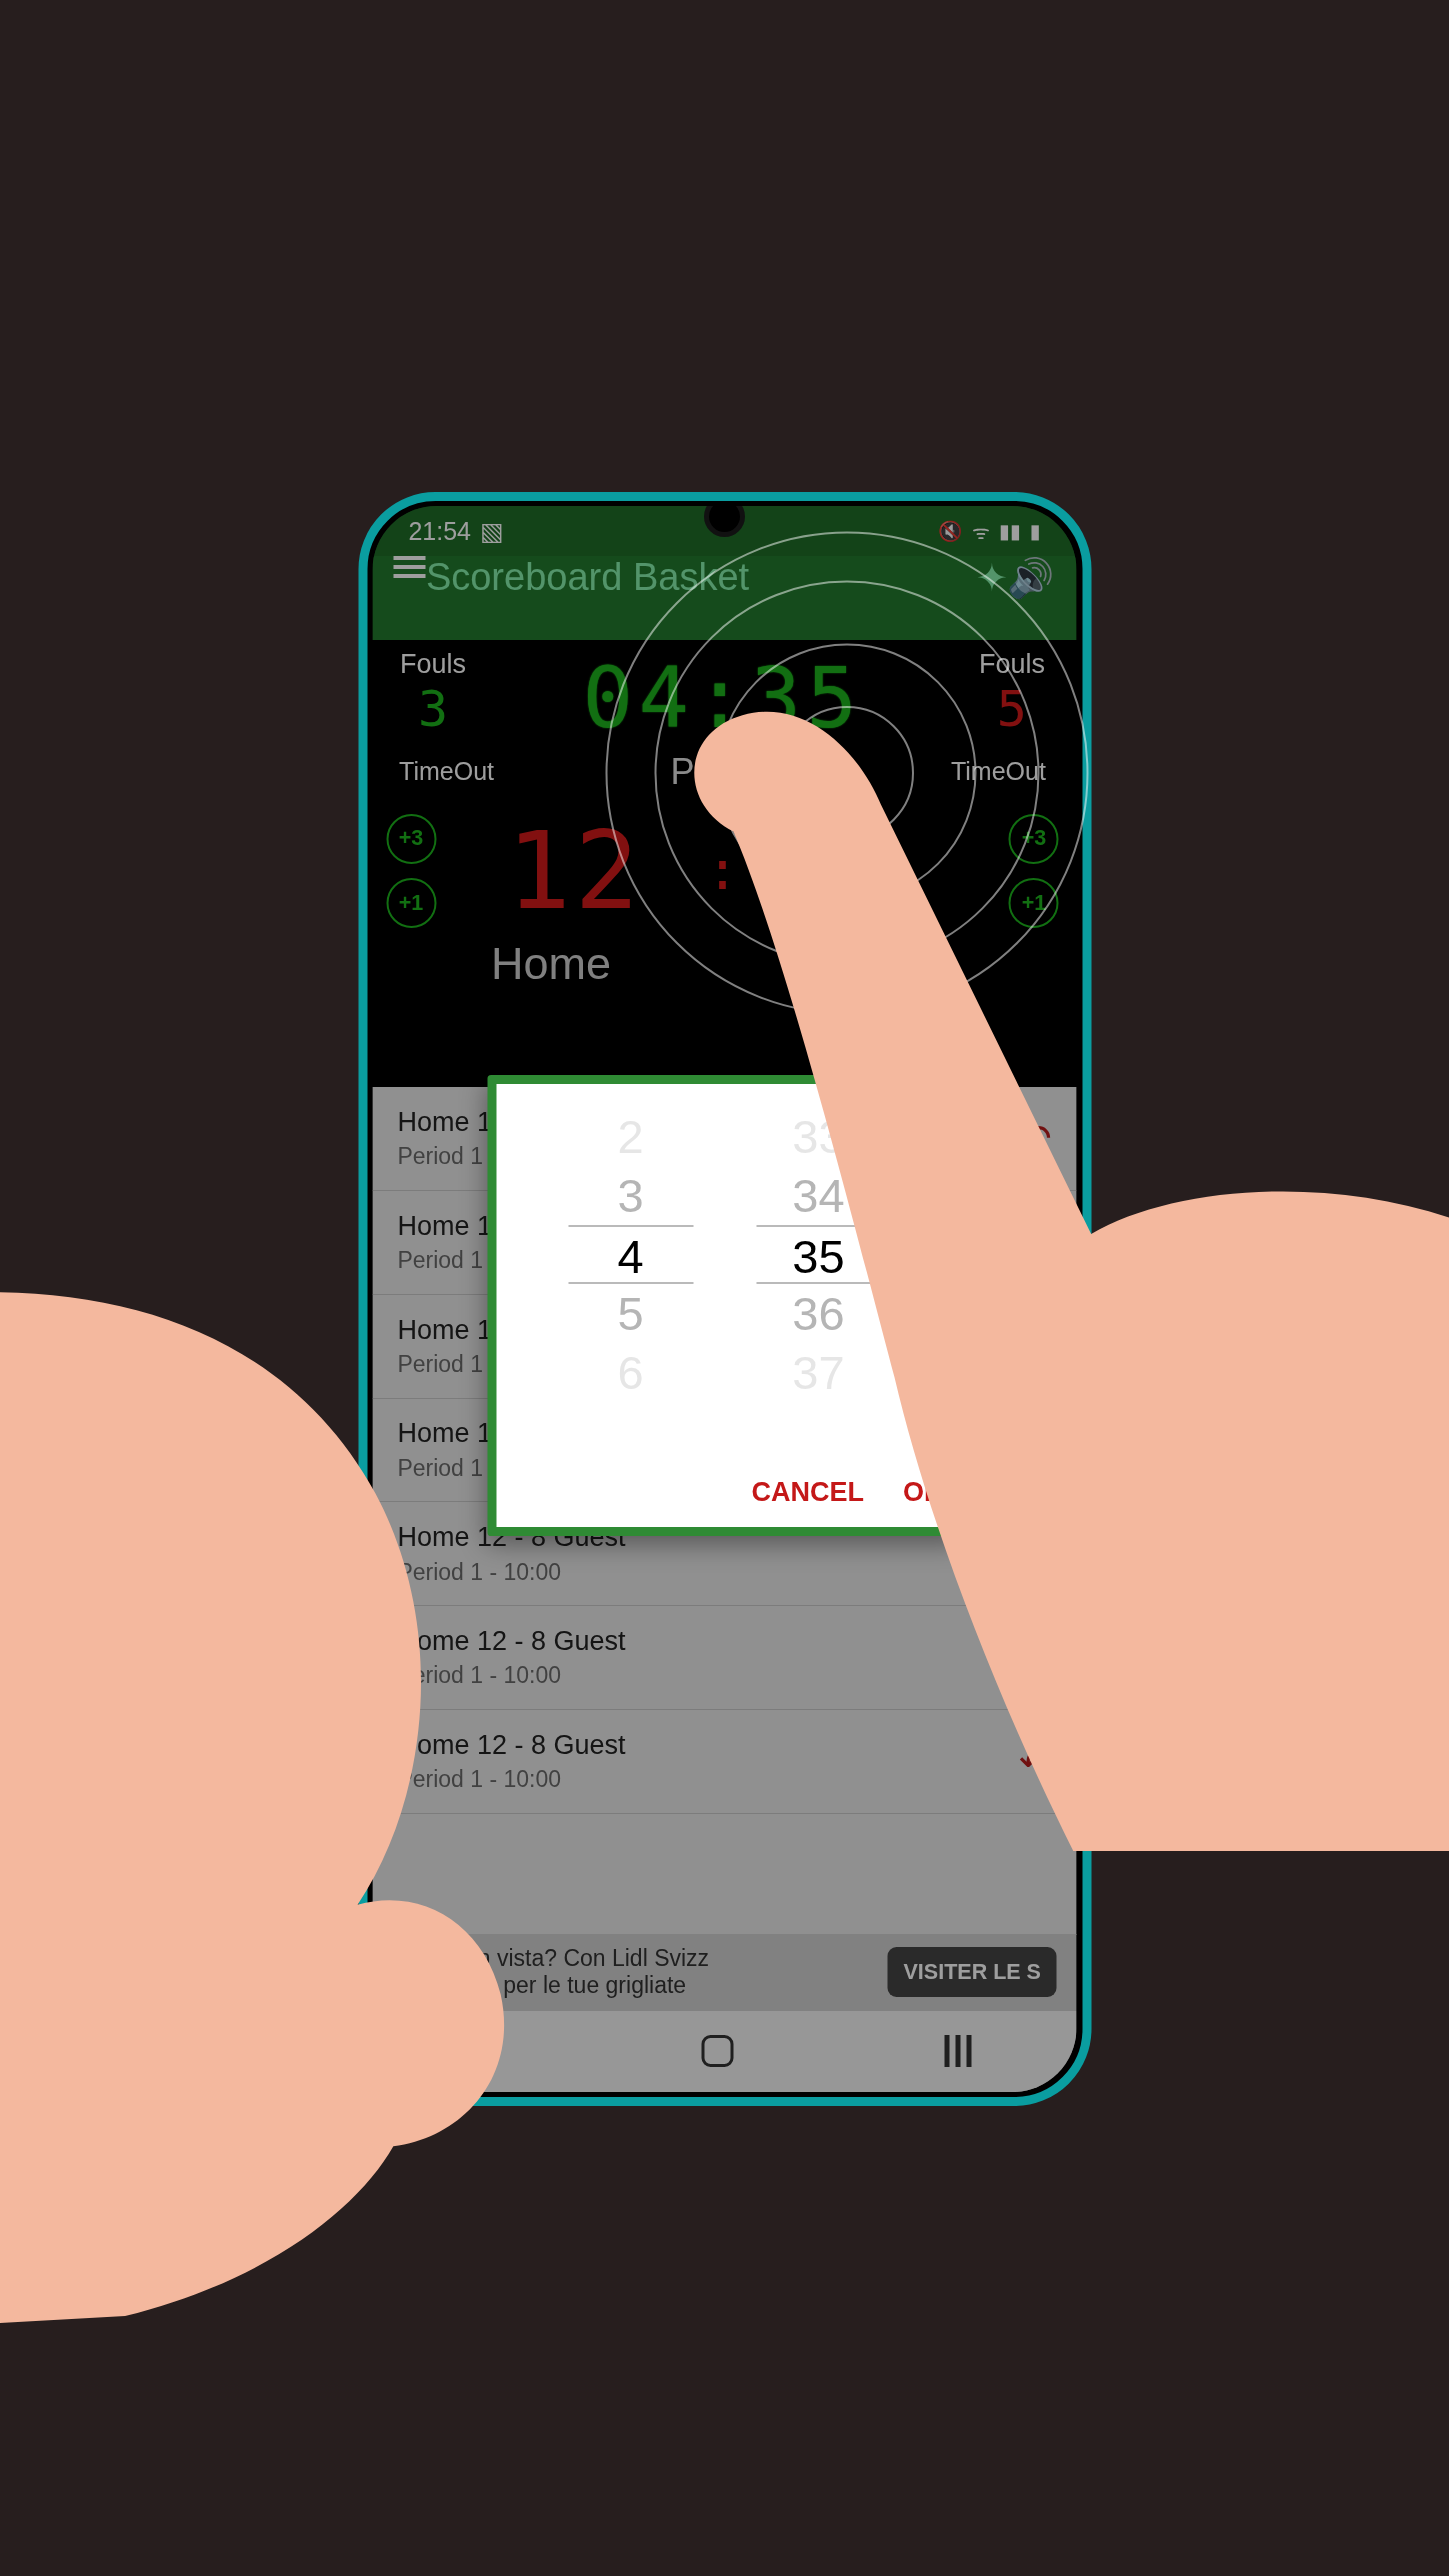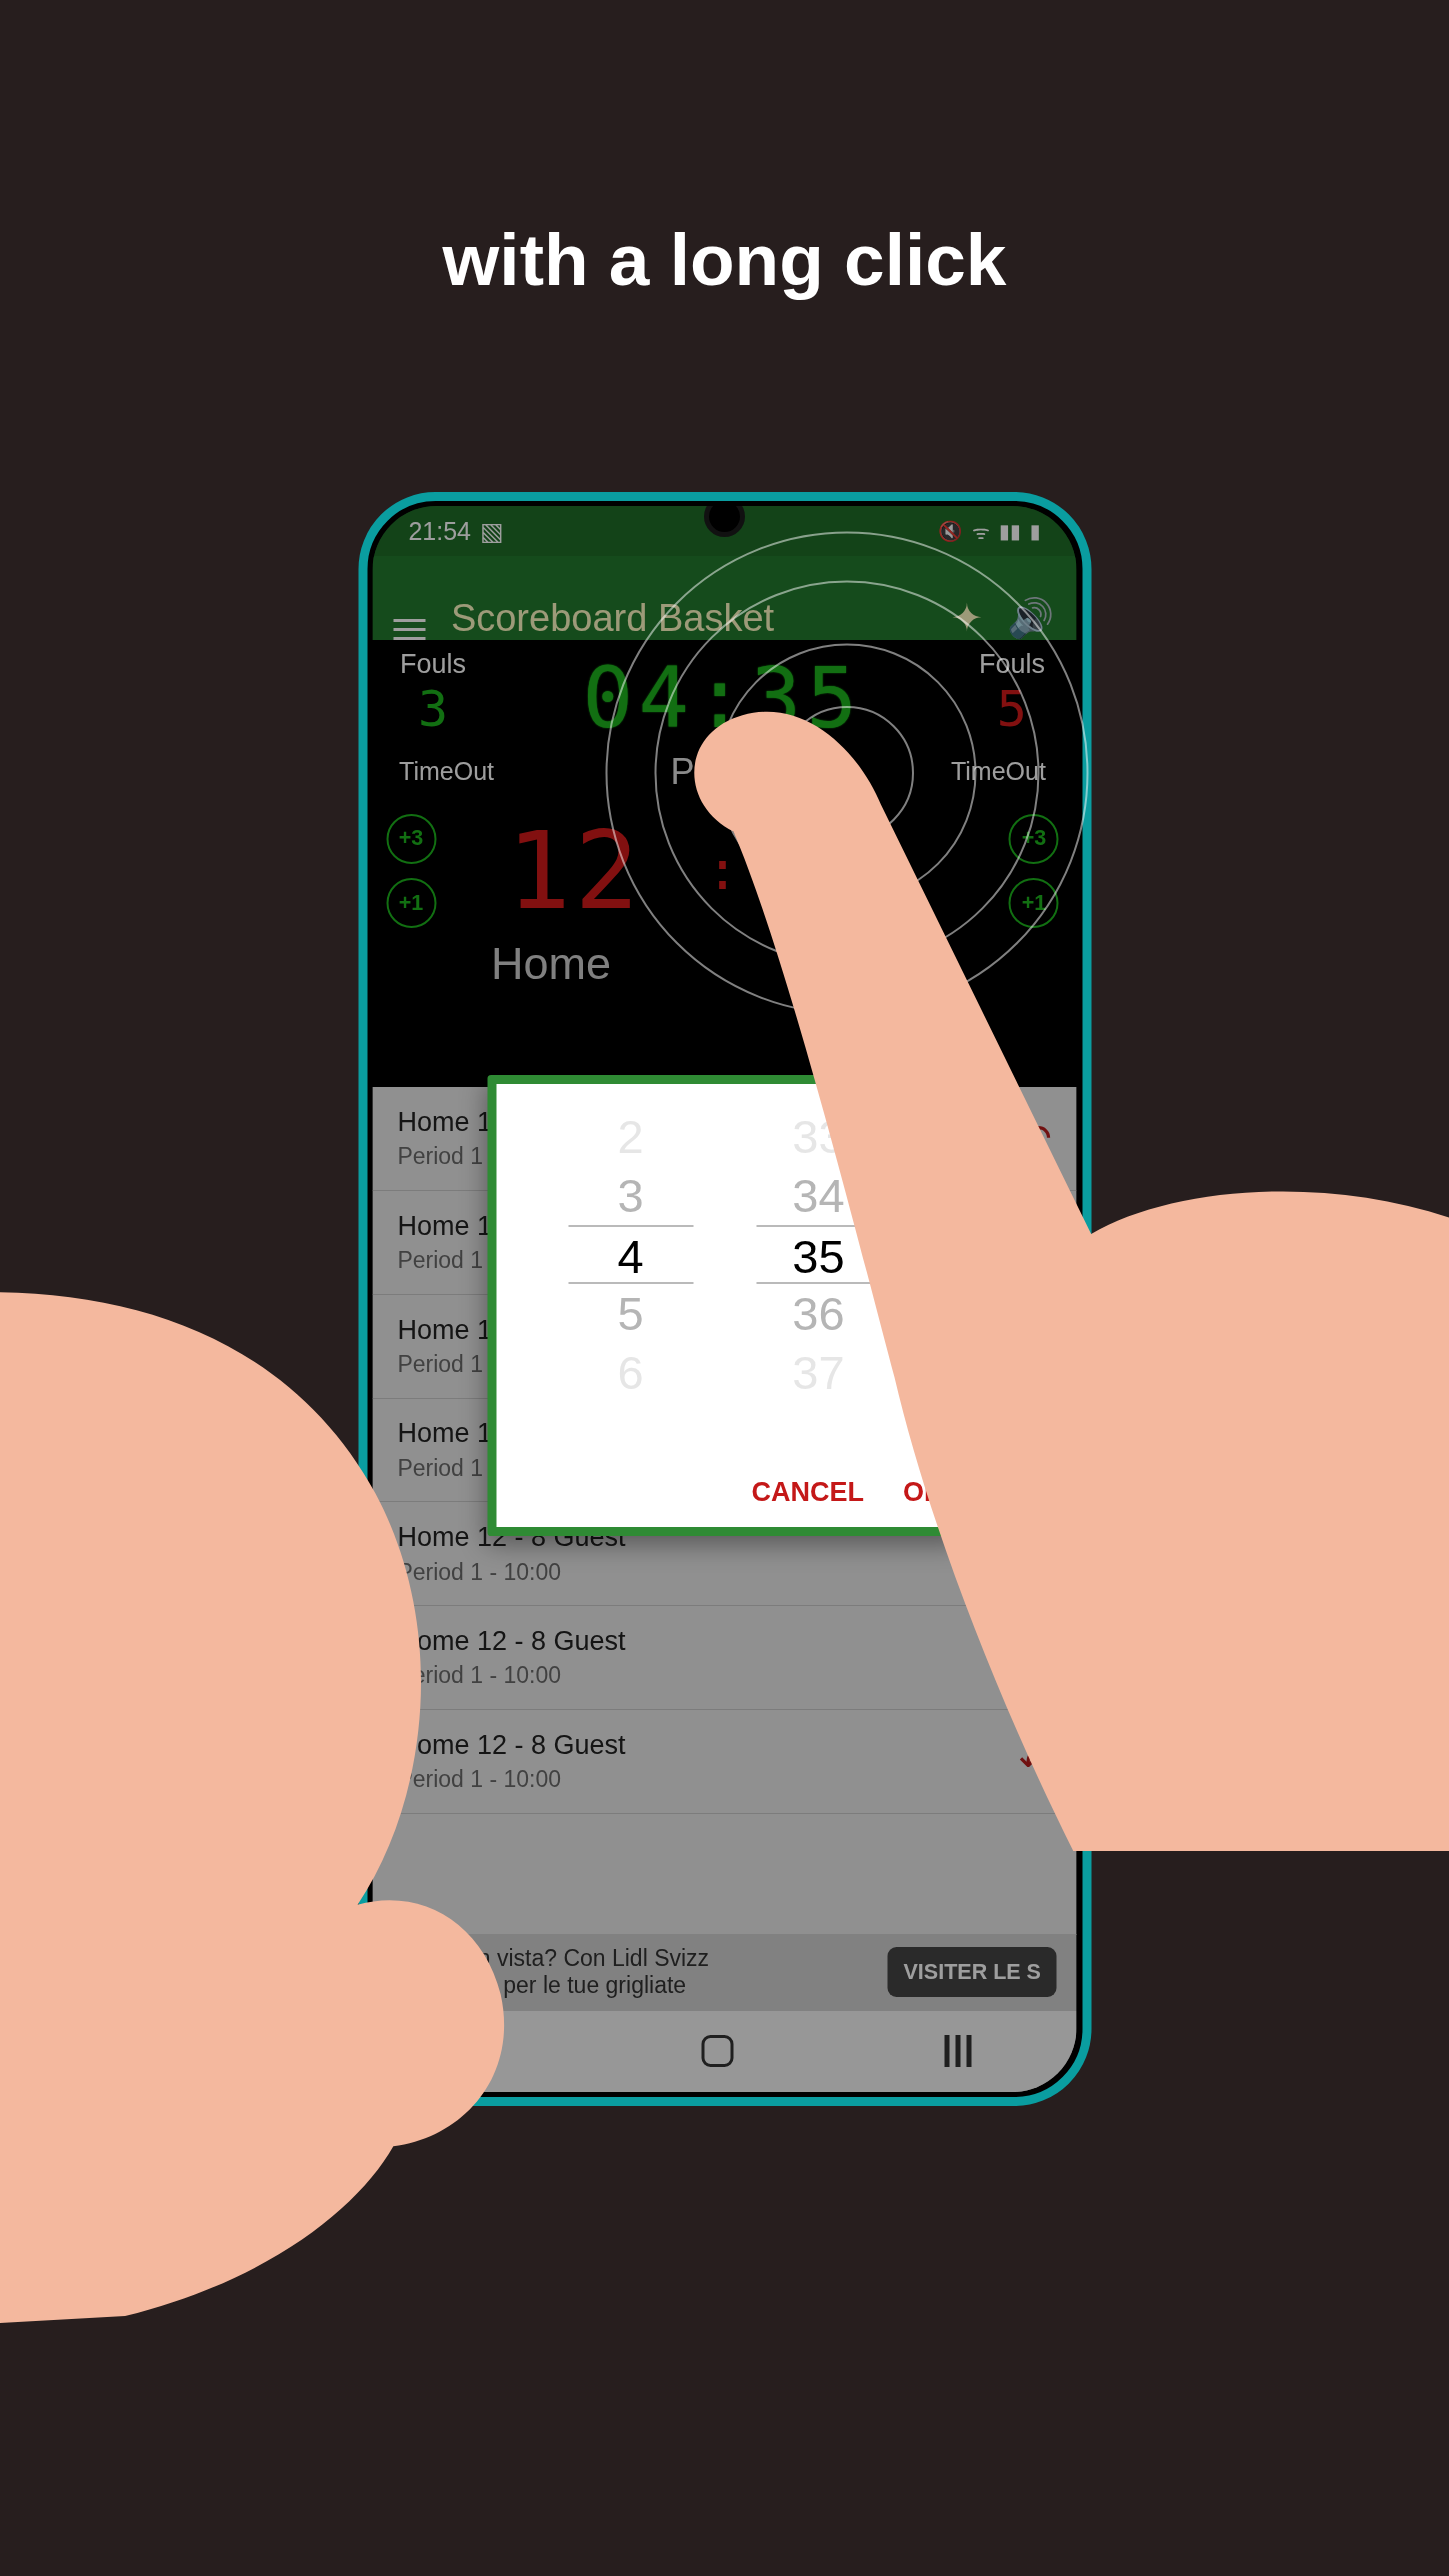--- a/index.html
+++ b/index.html
@@ -78,24 +78,23 @@
   }
   .status-icons { display:flex; align-items:center; gap:9px; }
   .status-icons span{ font-size:19.7px; }
   
   .appbar {
     position: absolute;
     top: 50px; left: 0; right: 0;
     height: 84px;
     background: #237a2e;
     display: flex;
-    align-items: flex-end;
-    color: #fef9c3;
+    align-items: flex-start;
+    color: #86efac;
     padding: 0 21.5px;
-    gap: 25px;
   }
   .appbar .title { font-size: 38px; font-weight: 500; }
   .appbar .spacer { flex: 1; }
   .ham { display:flex; flex-direction:column; gap:5.4px; }
   .ham div { width: 32px; height: 3.6px; background: #fff; }
   
   .scoreboard {
     position: absolute;
     top: 134px; left: 0; right: 4px;
     height: 447px;
@@ -216,21 +215,20 @@
     top: 1261px; left: -197px;
     width: 984px;
     height: 1073px;
   }
 </style>
 </head>
 <body>
 
 <div class="headline">
   <br>
-  <span>with a long click</span>
 </div>
 
 <div class="glow"></div>
 
 <div class="phone">
   <div class="phone-inner">
 
     <div class="statusbar">
       <div style="display:flex; align-items:center; gap:9px;">
         <span>21:54</span>

